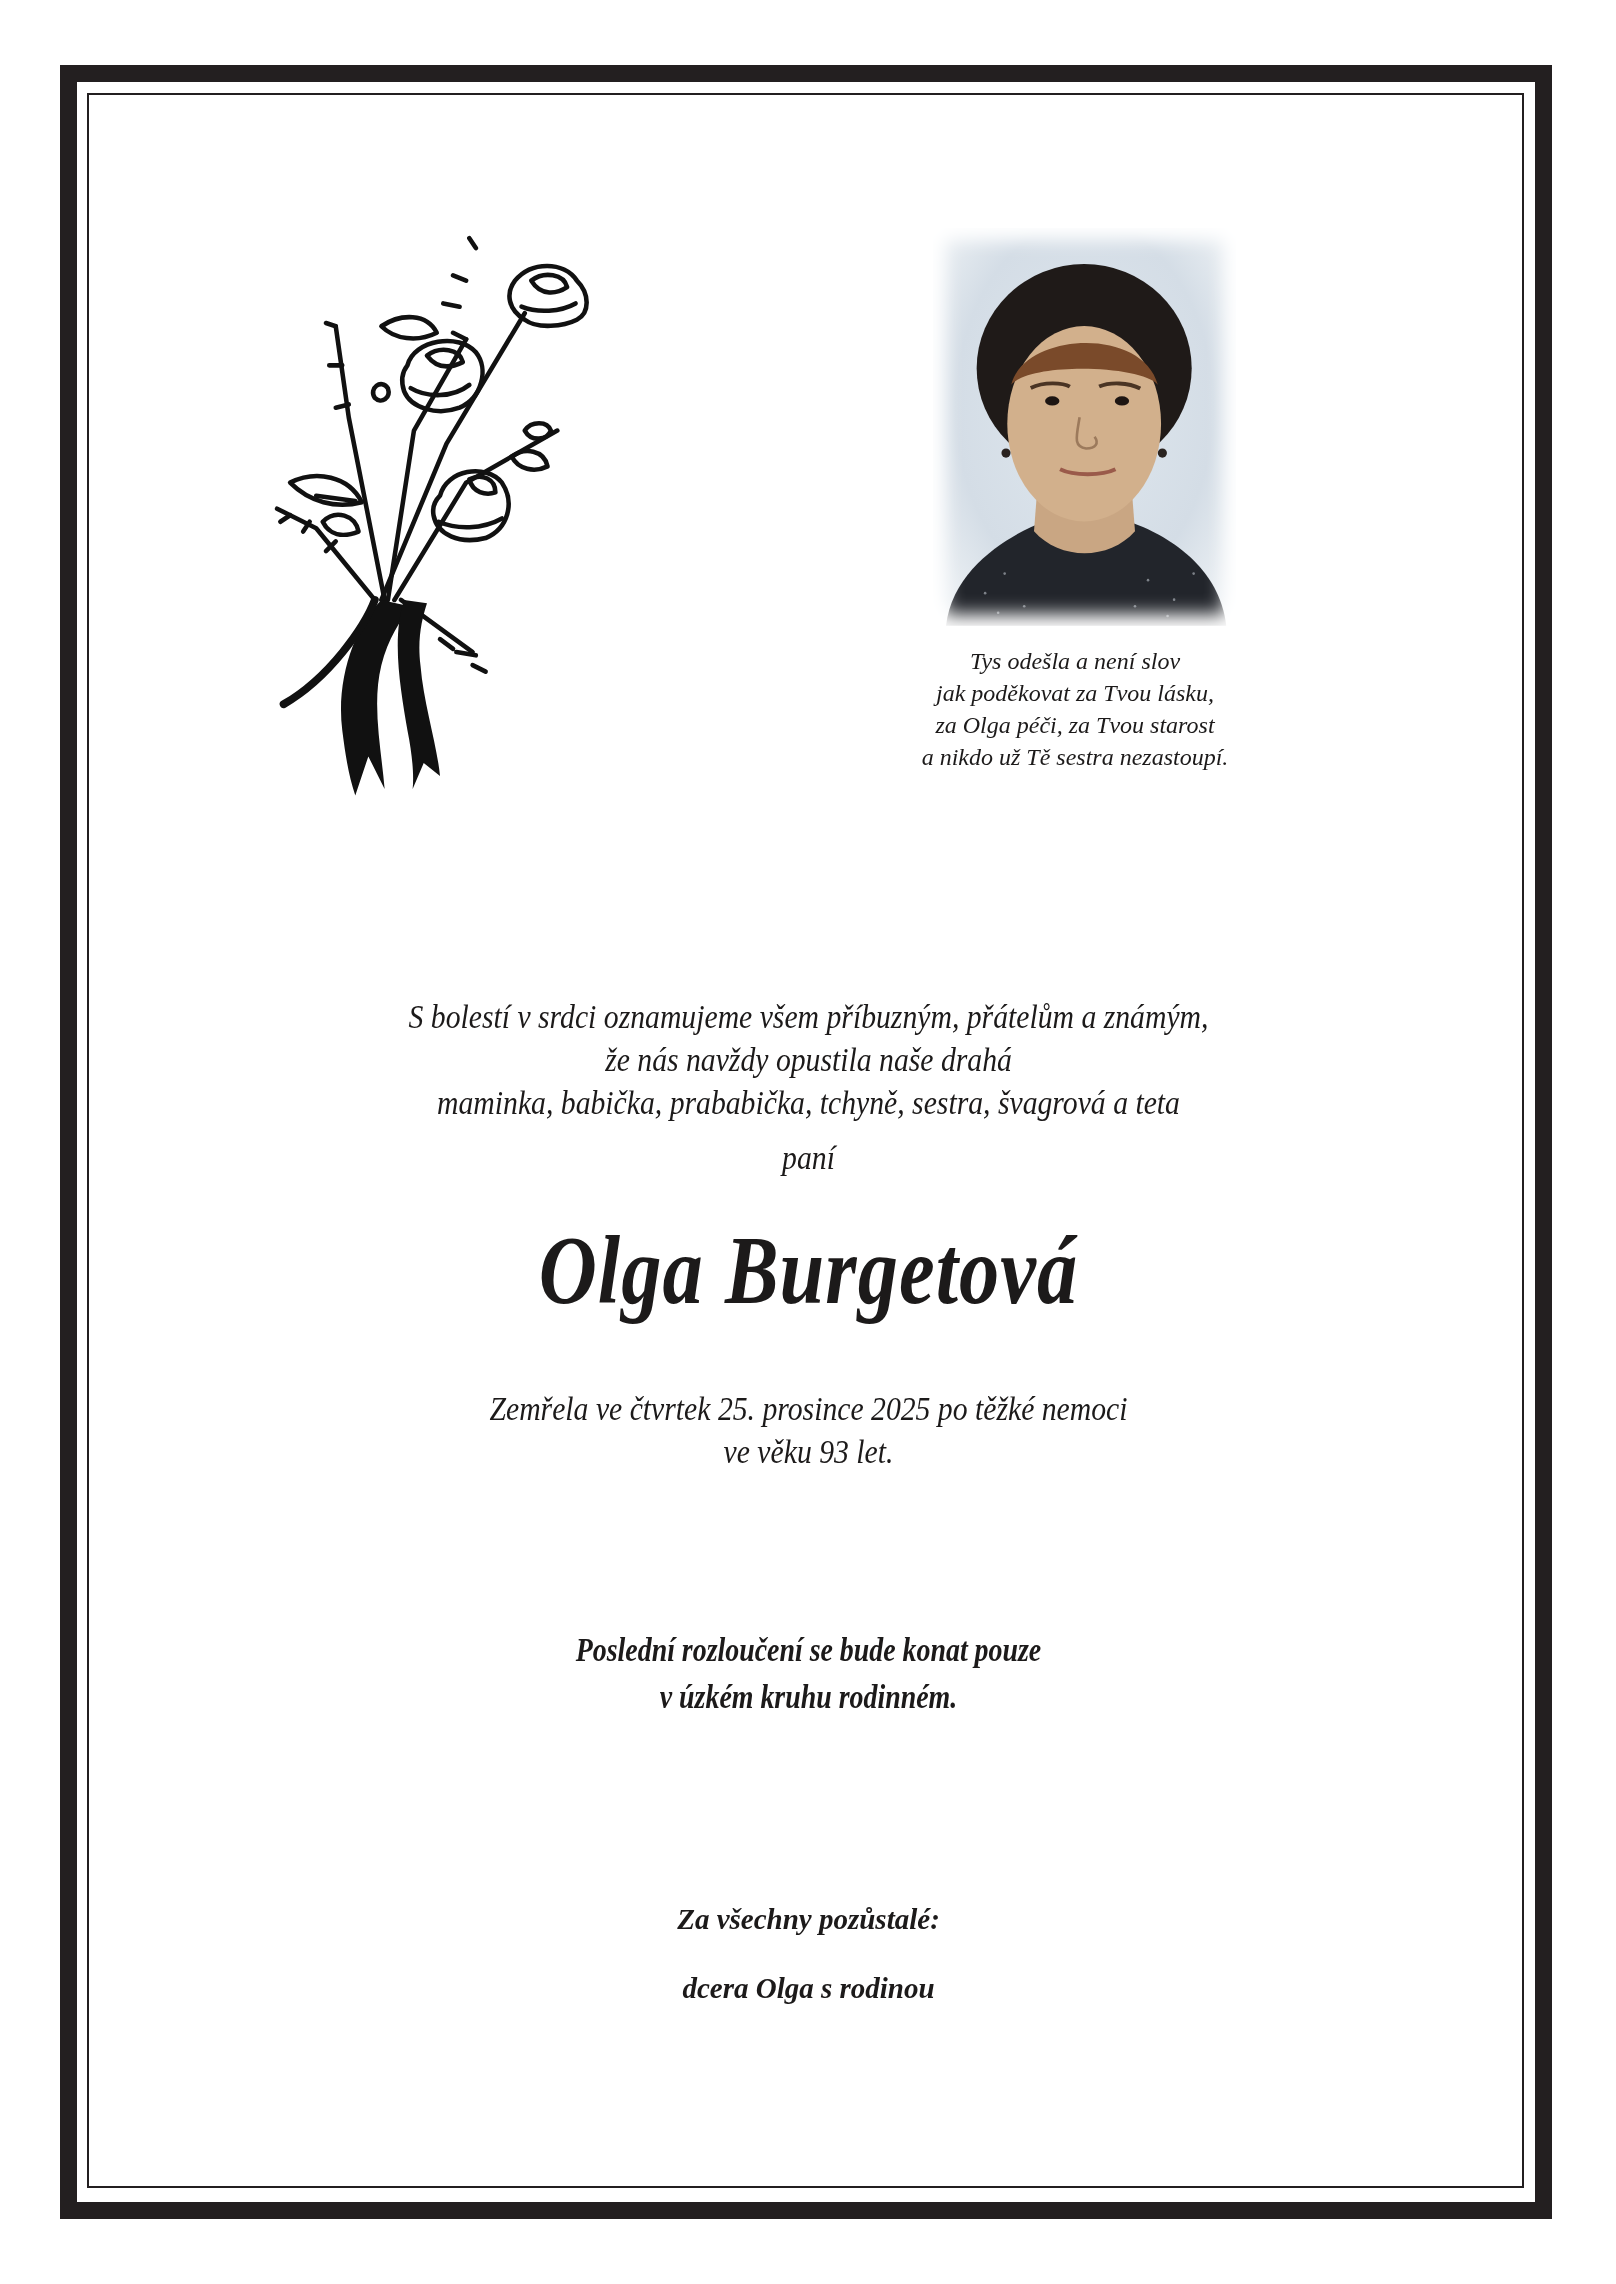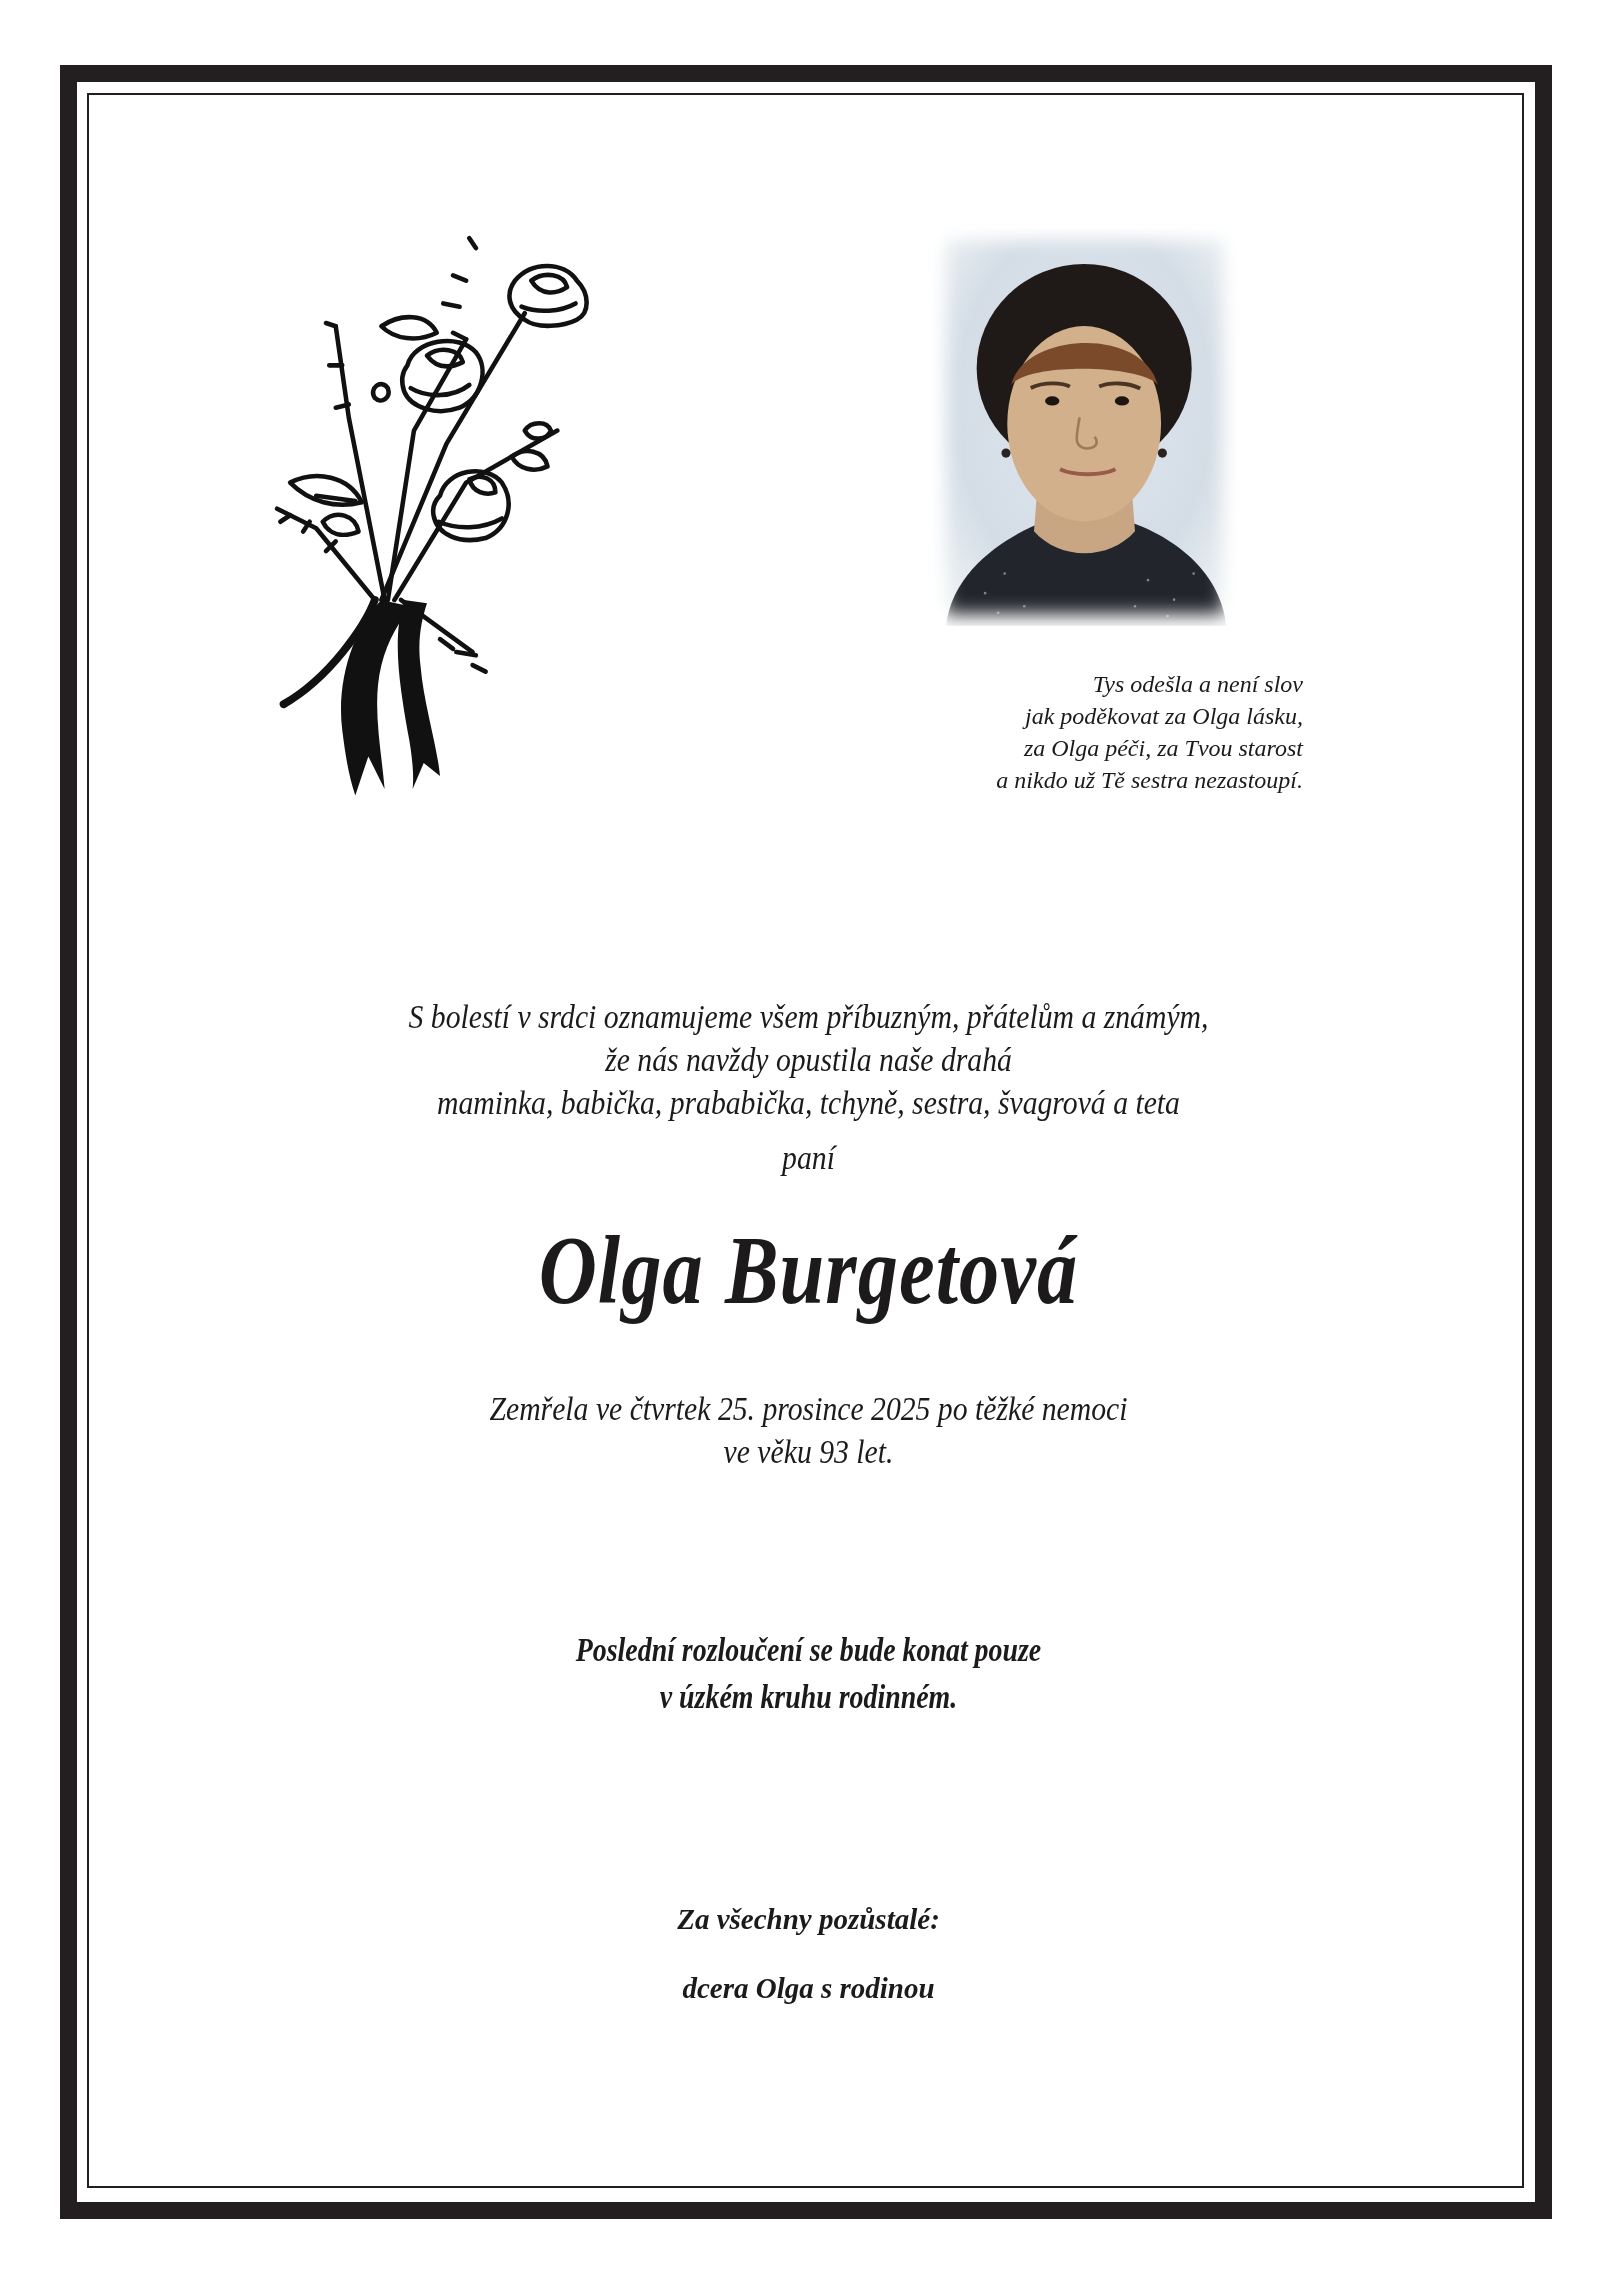--- a/index.html
+++ b/index.html
@@ -109,23 +109,23 @@
     <ellipse cx="290" cy="265" rx="11" ry="7" fill="#1d1512"></ellipse>
 
     <path d="M225 290 C220 320, 215 335, 235 338 C250 338, 255 330, 248 320" stroke="#9c7a5c" stroke-width="4" fill="none"></path>
     <path d="M195 370 C215 380, 260 380, 280 370" stroke="#9a5a4a" stroke-width="6" fill="none"></path>
 
     <circle cx="112" cy="345" r="7" fill="#2a2320"></circle>
     <circle cx="352" cy="345" r="7" fill="#2a2320"></circle>
   </svg>
 </div>
 
-<div class="caption" style="top:668px;text-align:right;">
+<div class="caption" style="top:645px;">
   <div>Tys odešla a není slov</div>
-  <div>jak poděkovat za Olga lásku,</div>
+  <div>jak poděkovat za Tvou lásku,</div>
   <div>za Olga péči, za Tvou starost</div>
   <div>a nikdo už Tě sestra nezastoupí.</div>
 </div>
 
 <div class="c intro" style="top:996px;">
   <div>S bolestí v srdci oznamujeme všem příbuzným, přátelům a známým,</div>
   <div>že nás navždy opustila naše drahá</div>
   <div>maminka, babička, prababička, tchyně, sestra, švagrová a teta</div>
 </div>
 

